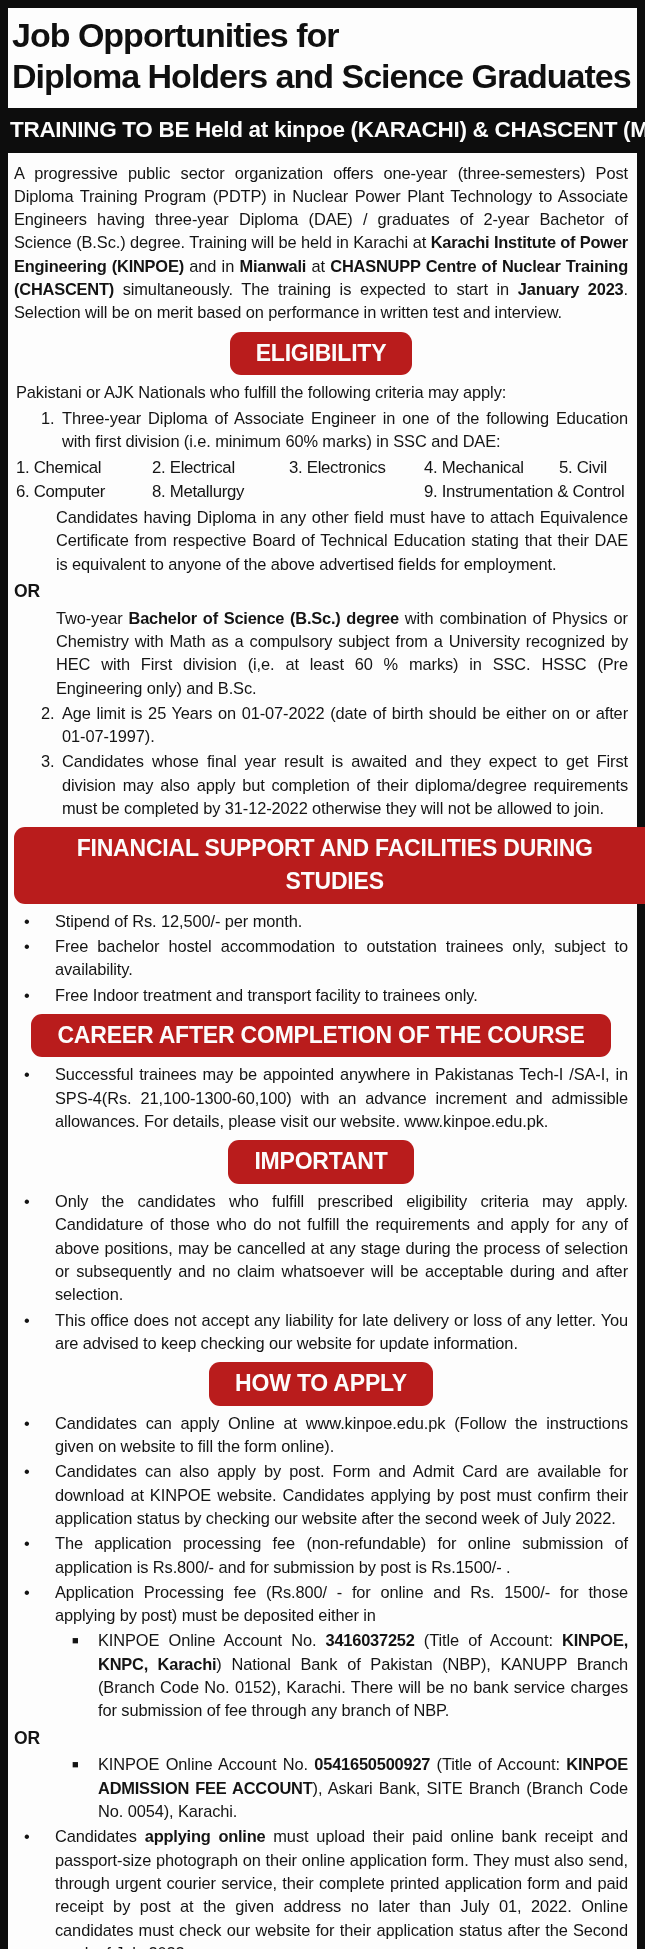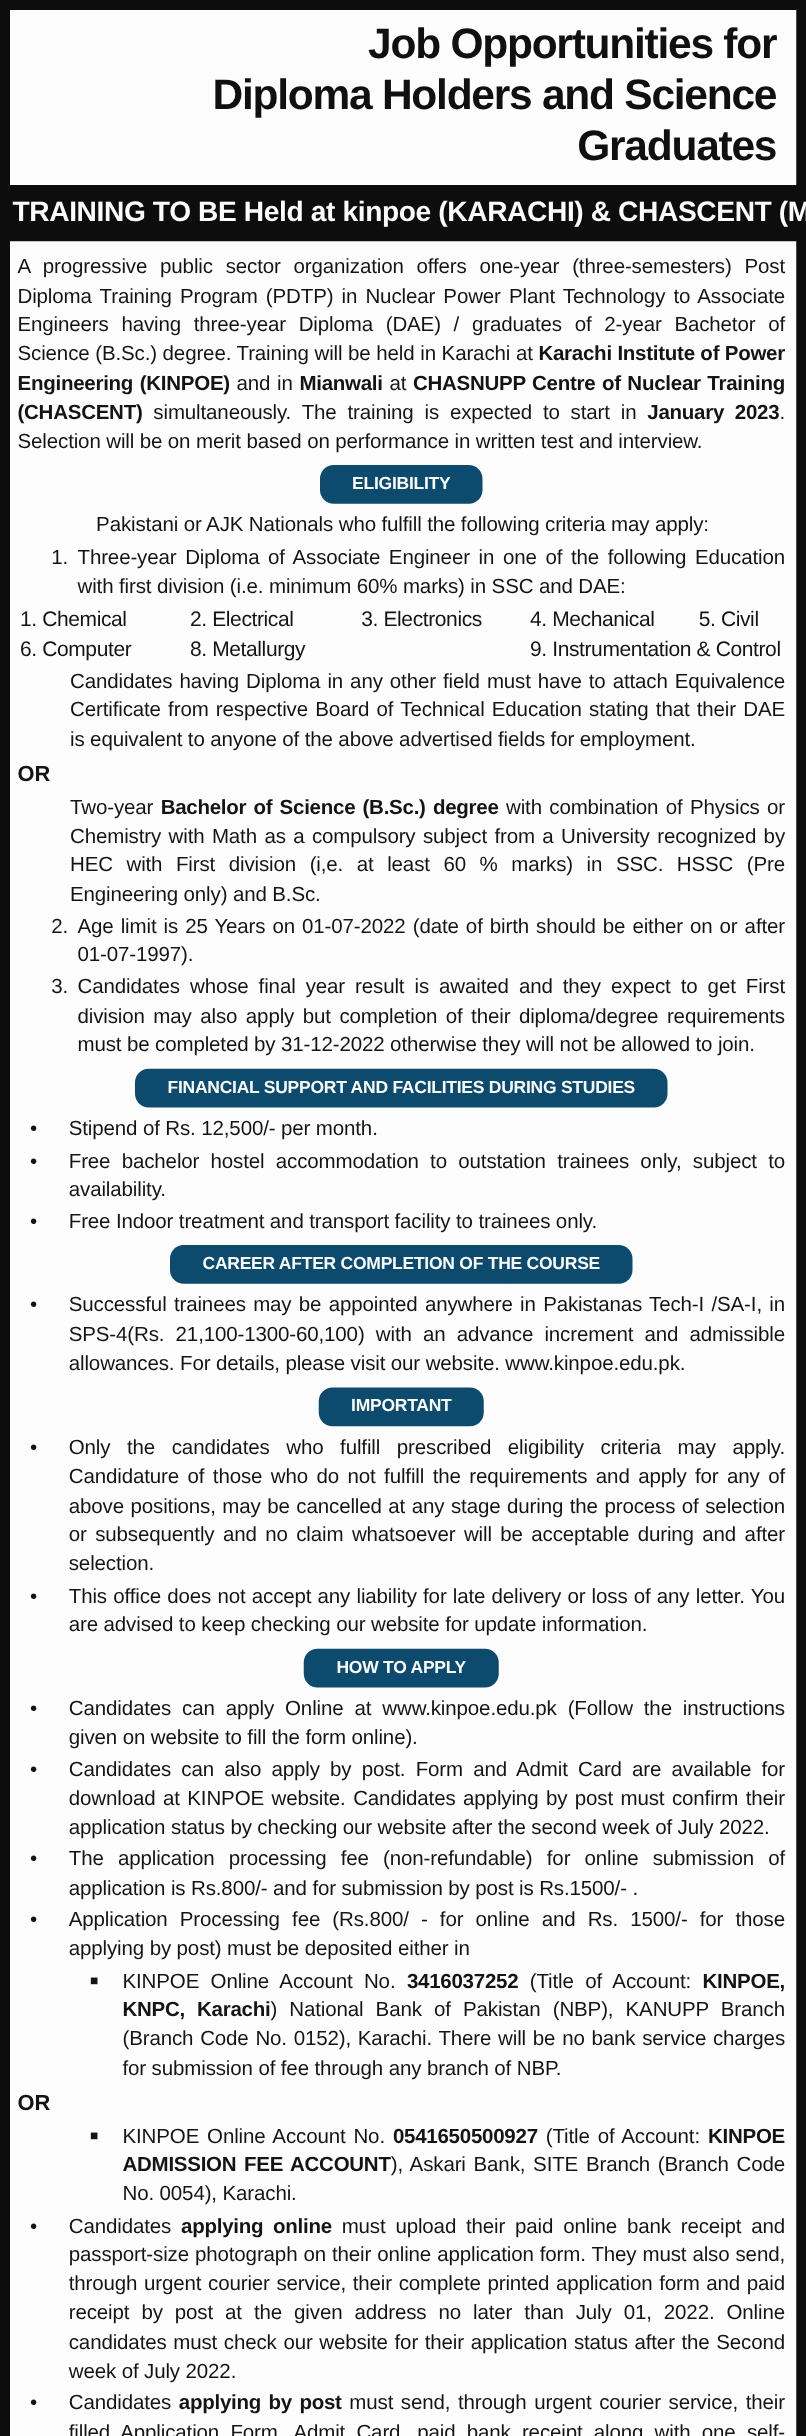--- a/index.html
+++ b/index.html
@@ -10,22 +10,22 @@
     background: #0d0d0d;
     padding: 8px;
     display: flex;
     flex-direction: column;
     font-family: "Liberation Sans", sans-serif;
     color: #141414;
     margin: 0 auto;
   }
   .title-box {
     background: #fdfdfd;
-    text-align: right;
-    padding: 7px 16px 11px;
+    text-align: left;
+    padding: 7px 4px 11px;
   }
   .title-box h1 {
     margin: 0;
     font-size: 34px;
     line-height: 1.2;
     letter-spacing: -1px;
     font-weight: 700;
     color: #101010;
   }
   .banner {
@@ -39,26 +39,26 @@
     white-space: nowrap;
   }
   .content {
     background: #fdfdfd;
     padding: 7px 9px 10px 6px;
     font-size: 16.4px;
     line-height: 1.42;
     letter-spacing: -0.1px;
   }
   .para { margin: 2px 0; text-align: justify; }
-  .lead { margin: 2px 0 1px 2px; text-align: center; }
+  .lead { margin: 2px 0 1px 2px; text-align: left; }
   .badge {
-    background: #0c4a6e;
+    background: #b91c1c;
     color: #fcfcfc;
     font-weight: 700;
-    font-size: 14px;
+    font-size: 23px;
     width: max-content;
     max-width: 96%;
     margin: 7px auto 6px;
     padding: 5px 26px 6px;
     border-radius: 11px;
     text-align: center;
     letter-spacing: -0.2px;
   }
   .num-row { display: flex; padding-left: 27px; text-align: justify; margin: 2px 0; }
   .num { flex: 0 0 21px; }

